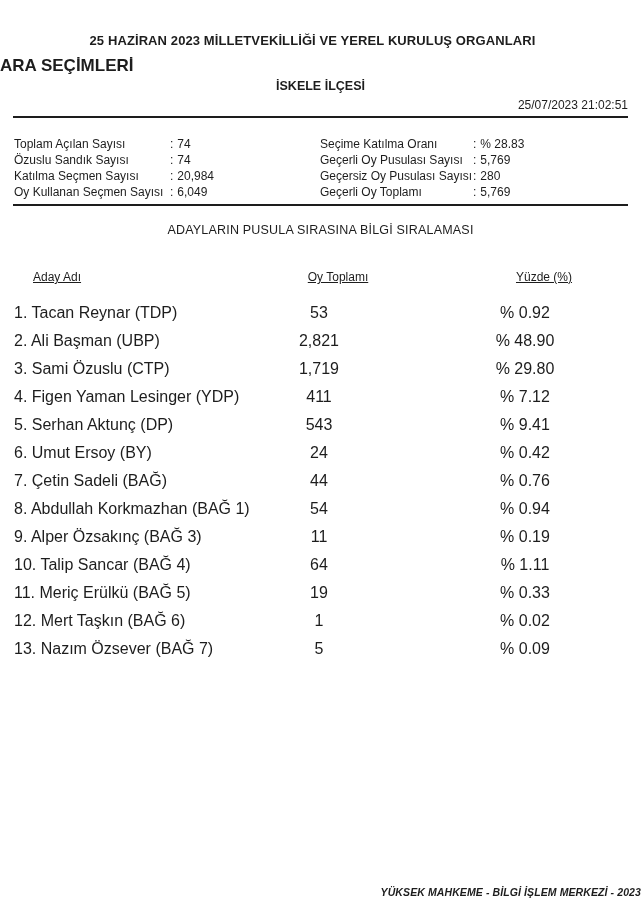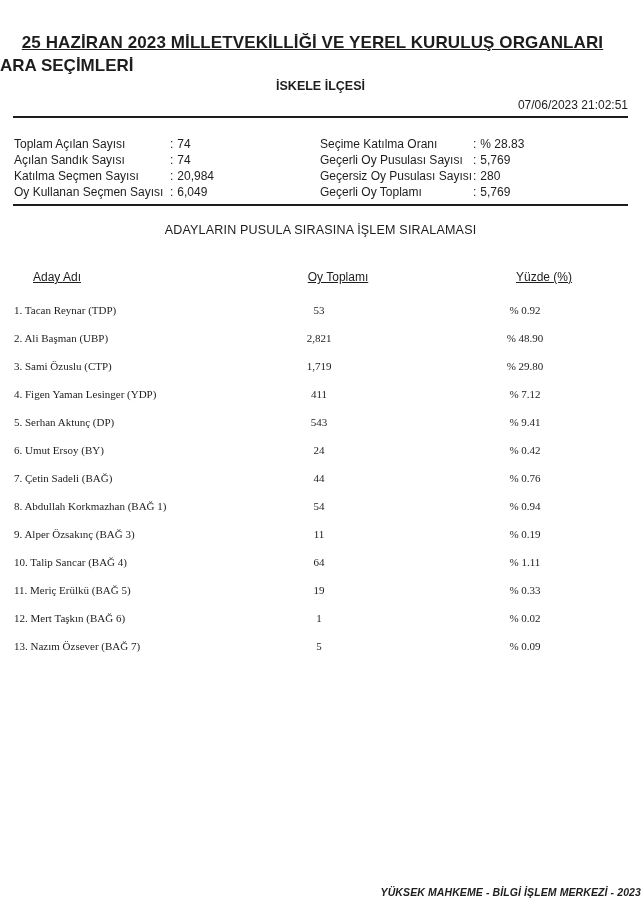--- a/index.html
+++ b/index.html
@@ -13,22 +13,22 @@
     width: 641px;
     height: 912px;
     margin: 0 auto;
     background: #ffffff;
     overflow: hidden;
   }
   
   .title-line1 {
     position: absolute; top: 33px; left: 0; right: 16px;
     text-align: center;
-    font-size: 17px; font-weight: bold;
-    white-space: nowrap; letter-spacing: 0.1px; text-decoration: underline;
+    font-size: 13px; font-weight: bold;
+    white-space: nowrap; letter-spacing: 0.1px;
   }
   .title-line2 {
     position: absolute; top: 56px; left: 0; right: 0;
     text-align: left;
     font-size: 17px; font-weight: bold;
   }
   .district {
     position: absolute; top: 79px; left: 0; right: 0;
     text-align: center;
     font-size: 12.5px; font-weight: bold;
@@ -53,21 +53,21 @@
   .stats-col-left  .stat-label { min-width: 156px; }
   .stats-col-right .stat-label { min-width: 153px; }
   .stat-sep { margin-right: 4px; }
   
   .section-title {
     position: absolute; top: 223px; left: 0; right: 0;
     text-align: center;
     font-size: 12.5px; letter-spacing: 0.2px;
   }
   
-  .trow { position: relative; height: 28px; font-size: 11px; font-family: Liberation Serif, serif; }
+  .trow { position: relative; height: 28px; font-size: 16px; }
   .thead { position: absolute; top: 270px; left: 0; right: 0; height: 16px; font-size: 12px; }
   .thead .cell { text-decoration: underline; margin-left: 19px; }
   .cell-name  { position: absolute; left: 14px; top: 0; white-space: nowrap; }
   .cell-votes { position: absolute; left: 239px; width: 160px; top: 0; text-align: center; }
   .cell-pct   { position: absolute; left: 445px; width: 160px; top: 0; text-align: center; }
   .tbody { position: absolute; top: 304px; left: 0; right: 0; }
   
   .footer {
     position: absolute; top: 886px; left: 0; right: 0;
     text-align: right;
@@ -76,33 +76,33 @@
   }
 </style>
 </head>
 <body>
 
 <div class="page">
 
   <div class="title-line1">25 HAZİRAN 2023 MİLLETVEKİLLİĞİ VE YEREL KURULUŞ ORGANLARI</div>
   <div class="title-line2">ARA SEÇİMLERİ</div>
   <div class="district">İSKELE İLÇESİ</div>
-  <div class="timestamp">07/06/2023 21:02:51</div>
+  <div class="timestamp">25/07/2023 21:02:51</div>
 
   <div class="rule rule1"></div>
 
   <div class="stats">
     <div class="stats-col-left">
       <div class="stat-row">
         <span class="stat-label">Toplam Açılan Sayısı</span>
           <span class="stat-sep">:</span>
           <span class="stat-value">74</span>
       </div>
       <div class="stat-row">
-        <span class="stat-label">Açılan Sandık Sayısı</span>
+        <span class="stat-label">Özuslu Sandık Sayısı</span>
           <span class="stat-sep">:</span>
           <span class="stat-value">74</span>
       </div>
       <div class="stat-row">
         <span class="stat-label">Katılma Seçmen Sayısı</span>
           <span class="stat-sep">:</span>
           <span class="stat-value">20,984</span>
       </div>
       <div class="stat-row">
         <span class="stat-label">Oy Kullanan Seçmen Sayısı</span>
@@ -129,21 +129,21 @@
       <div class="stat-row">
         <span class="stat-label">Geçerli Oy Toplamı</span>
           <span class="stat-sep">:</span>
           <span class="stat-value">5,769</span>
       </div>
     </div>
   </div>
 
   <div class="rule rule2"></div>
 
-  <div class="section-title">ADAYLARIN PUSULA SIRASINA İŞLEM SIRALAMASI</div>
+  <div class="section-title">ADAYLARIN PUSULA SIRASINA BİLGİ SIRALAMASI</div>
 
   <div class="thead">
     <span class="cell cell-name">Aday Adı</span>
     <span class="cell cell-votes">Oy Toplamı</span>
     <span class="cell cell-pct">Yüzde (%)</span>
   </div>
 
   <div class="tbody">
     <div class="trow">
       <span class="c-name cell-name">1. Tacan Reynar (TDP)</span>

